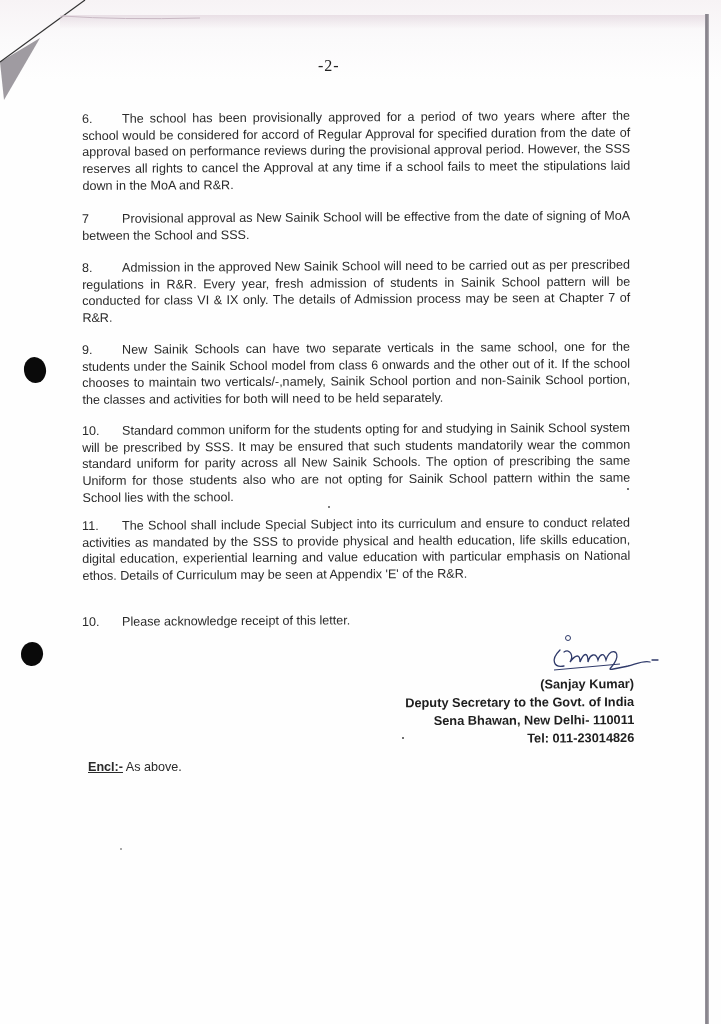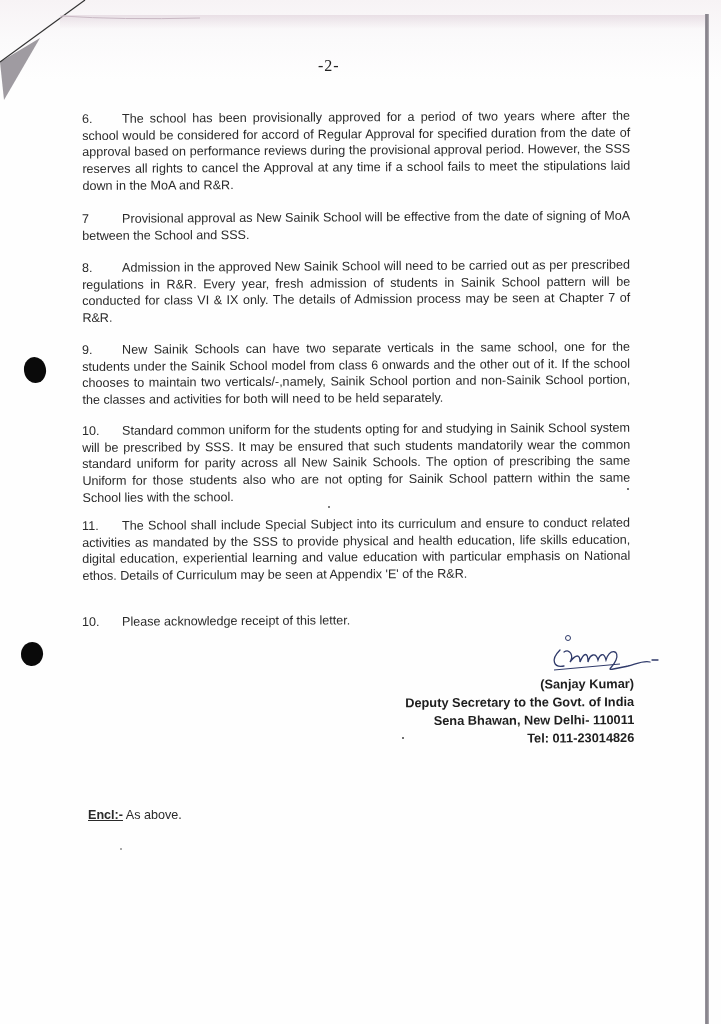--- a/index.html
+++ b/index.html
@@ -50,21 +50,21 @@
   .p11 { top: 518px; }
   .p12 { top: 614px; }
 
   .signature { position: absolute; left: 540px; top: 630px; width: 130px; height: 48px; }
   .sig-block {
     position: absolute; left: 370px; top: 675px; width: 264px;
     text-align: right; font-weight: bold; font-size: 12.8px; line-height: 18px; color: #1e1e1e;
     transform: rotate(-0.3deg); transform-origin: right top;
   }
   .encl {
-    position: absolute; left: 88px; top: 760px; font-size: 12.6px; margin-top: 48px;
+    position: absolute; left: 88px; top: 760px; font-size: 12.6px;
   }
   .encl .lbl { font-weight: bold; text-decoration: underline; }
   .speck { position: absolute; width: 2px; height: 2px; background: #555; border-radius: 50%; }
 </style>
 </head>
 <body>
 
 <div class="page">
   <svg class="top-fold" viewBox="0 0 200 100">
     <polygon points="0,62 40,38 4,100" fill="#8e8a90" opacity="0.85"></polygon>

